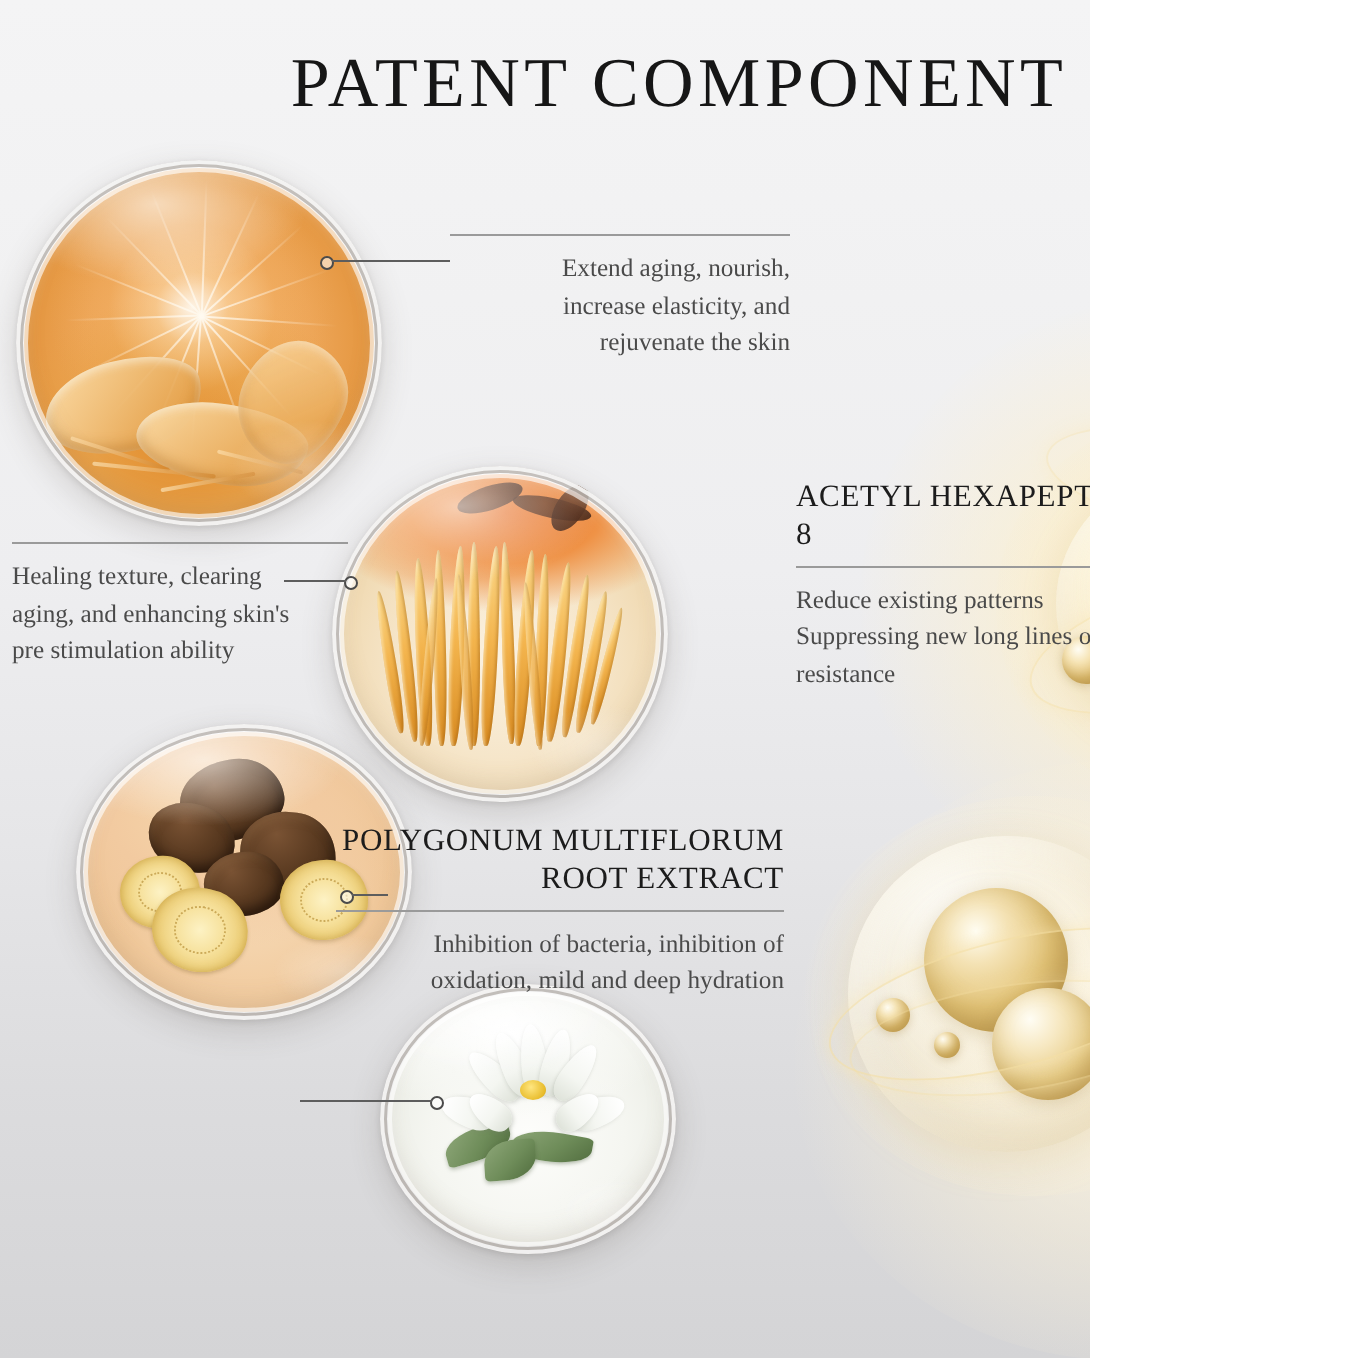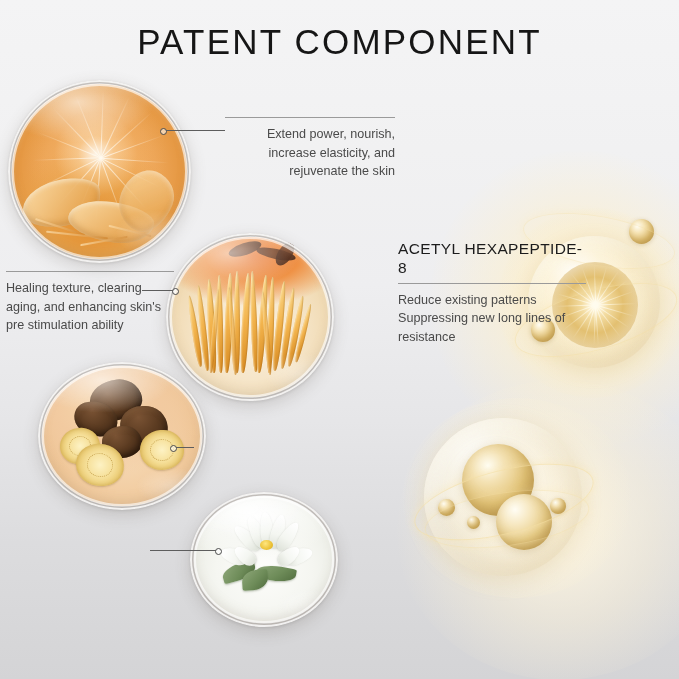--- a/index.html
+++ b/index.html
@@ -2,24 +2,24 @@
 <html><head>
 <meta charset="utf-8">
 <style>
   html, body {
     margin: 0;
     padding: 0;
     background: #ffffff;
   }
   #canvas {
     position: relative;
-    width: 679px;
+    width: 545px;
     height: 679px;
     overflow: hidden;
-    font-family: Liberation Sans, sans-serif;
+    font-family: Liberation Serif, serif;
     background:
       linear-gradient(180deg,
         #f4f4f5 0%,
         #f1f1f2 22%,
         #eeeef0 42%,
         #e6e6e8 62%,
         #dcdcde 80%,
         #d4d4d6 100%);
   }
 
@@ -421,21 +421,21 @@
   <div class="droplet" style="left:438px;top:499px;width:17px;height:17px;"></div>
   <div class="droplet" style="left:550px;top:498px;width:16px;height:16px;"></div>
   <div class="droplet" style="left:467px;top:516px;width:13px;height:13px;"></div>
   <div class="orbit-ring" style="left:412px;top:470px;width:182px;height:62px;transform:rotate(-14deg);opacity:.70;"></div>
   <div class="orbit-ring" style="left:424px;top:492px;width:164px;height:52px;transform:rotate(-8deg);opacity:.45;"></div>
 
   <div class="dot" style="left:160px;top:128px;"></div>
   <div class="leader" style="left:166px;top:130px;width:59px;"></div>
   <div class="ann t-right" style="left:225px;top:112px;width:170px;">
     <div class="ann-rule"></div>
-    <div class="ann-body">Extend power, nourish,
+    <div class="ann-body">Extend aging, nourish,
 increase elasticity, and
 rejuvenate the skin</div>
   </div>
 
   <div class="dot" style="left:172px;top:288px;"></div>
   <div class="leader" style="left:142px;top:290px;width:31px;"></div>
   <div class="ann t-left" style="left:6px;top:268px;width:168px;">
     <div class="ann-rule" style="margin-top:3px;"></div>
     <div class="ann-body">Healing texture, clearing
 aging, and enhancing skin's
@@ -445,18 +445,25 @@
   <div class="ann t-left" style="left:398px;top:240px;width:188px;">
     <div class="ann-title">ACETYL HEXAPEPTIDE-8</div>
     <div class="ann-rule"></div>
     <div class="ann-body">Reduce existing patterns
 Suppressing new long lines of
 resistance</div>
   </div>
 
   <div class="dot" style="left:170px;top:445px;"></div>
   <div class="leader" style="left:176px;top:447px;width:18px;"></div>
+  <div class="ann t-right" style="left:168px;top:412px;width:224px;">
+    <div class="ann-title">POLYGONUM MULTIFLORUM
+ROOT EXTRACT</div>
+    <div class="ann-rule"></div>
+    <div class="ann-body">Inhibition of bacteria, inhibition of
+oxidation, mild and deep hydration</div>
+  </div>
 
   <div class="dot" style="left:215px;top:548px;"></div>
   <div class="leader" style="left:150px;top:550px;width:66px;"></div>
 
 
 </div>
 
 </body></html>

